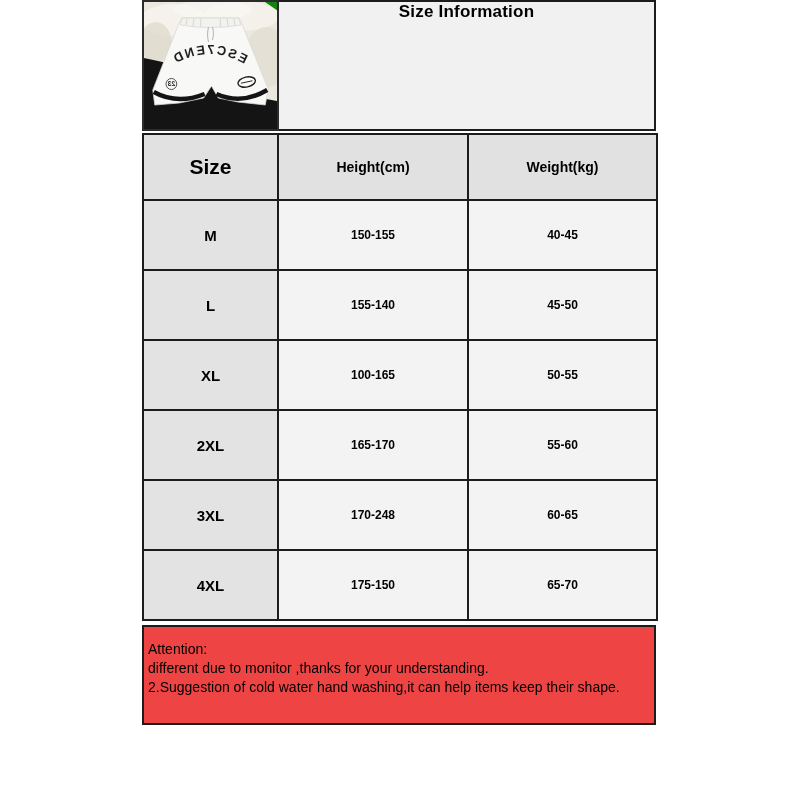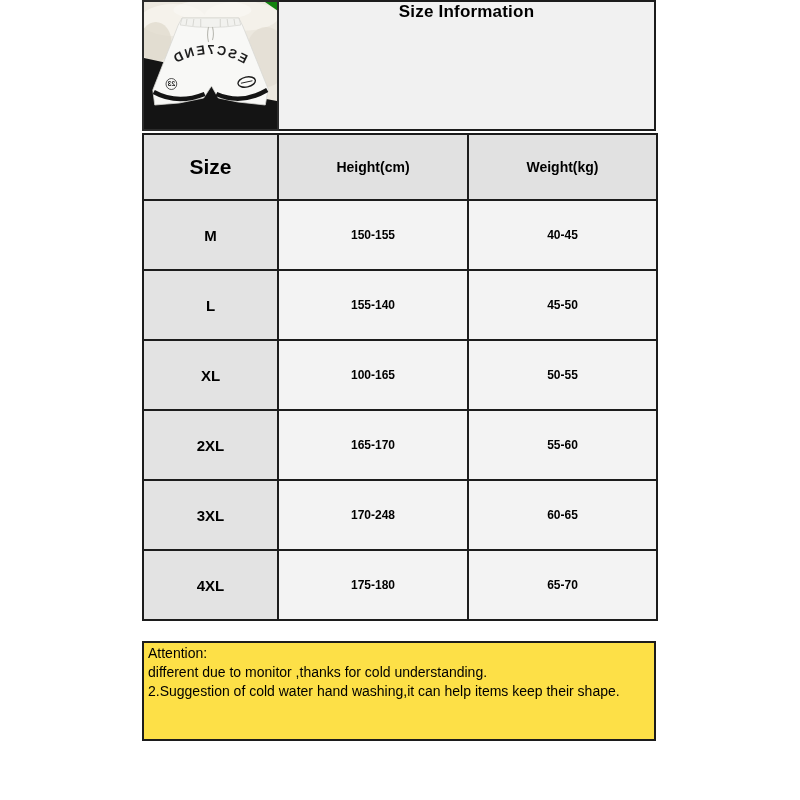--- a/index.html
+++ b/index.html
@@ -34,22 +34,22 @@
   .size-table th,.size-table td{
     border:2px solid #1c1c1c;text-align:center;vertical-align:middle;
     font-weight:bold;padding:0;
   }
   .size-table thead th{height:64px;background:#e1e1e1;font-size:14px;}
   .size-table thead th.size-h{font-size:21px;}
   .size-table tbody th{height:68px;background:#e3e3e3;font-size:15px;}
   .size-table tbody td{height:68px;background:#f3f3f3;font-size:12px;}
   
   .attention{
-    margin-top:20px;box-sizing:border-box;width:514px;height:100px;
-    border:2px solid #1c1c1c;background:#fde047;padding:1px 4px;
+    margin-top:4px;box-sizing:border-box;width:514px;height:100px;
+    border:2px solid #1c1c1c;background:#ef4444;padding:13px 4px;
   }
   .attention .line{font-size:14px;line-height:19px;white-space:nowrap;}
 </style>
 </head>
 <body>
 
 <div class="page">
   <div class="sheet">
 
     <div class="top-row">
@@ -139,26 +139,26 @@
           <td>165-170</td>
           <td>55-60</td>
         </tr>
         <tr>
           <th>3XL</th>
           <td>170-248</td>
           <td>60-65</td>
         </tr>
         <tr>
           <th>4XL</th>
-          <td>175-180</td>
+          <td>175-150</td>
           <td>65-70</td>
         </tr>
       </tbody>
     </table>
 
     <div class="attention">
       <div class="line">Attention:</div>
-      <div class="line">different due to monitor ,thanks for cold understanding.</div>
+      <div class="line">different due to monitor ,thanks for your understanding.</div>
       <div class="line">2.Suggestion of cold water hand washing,it can help items keep their shape.</div>
     </div>
 
   </div>
 </div>
 
 </body></html>

